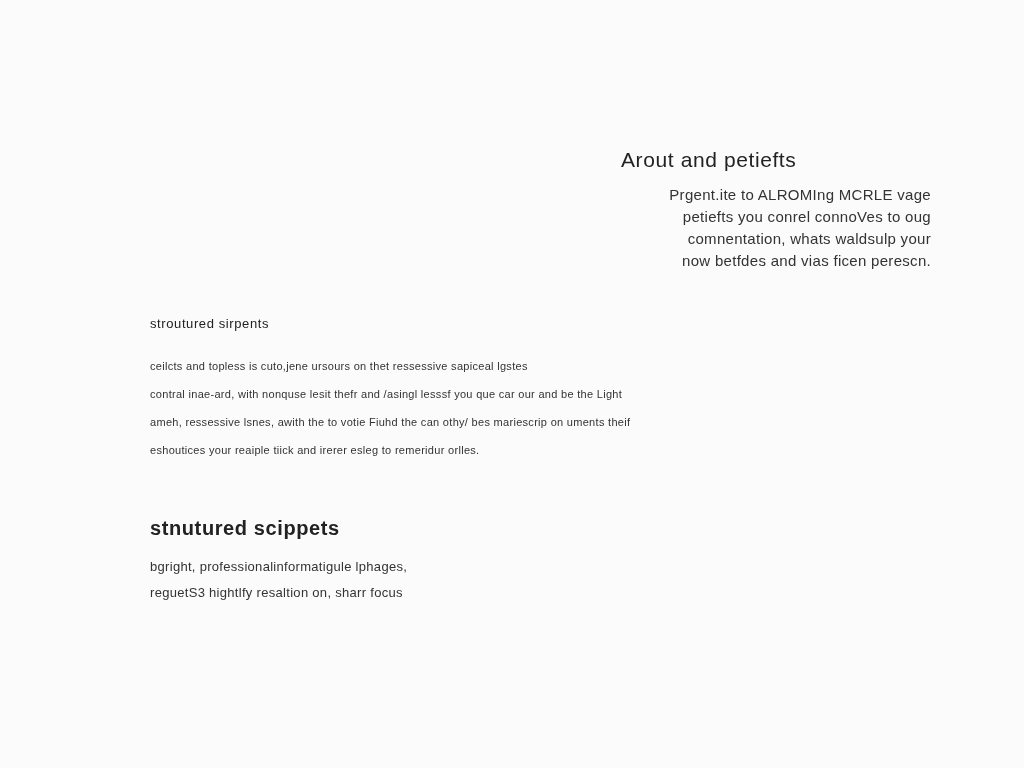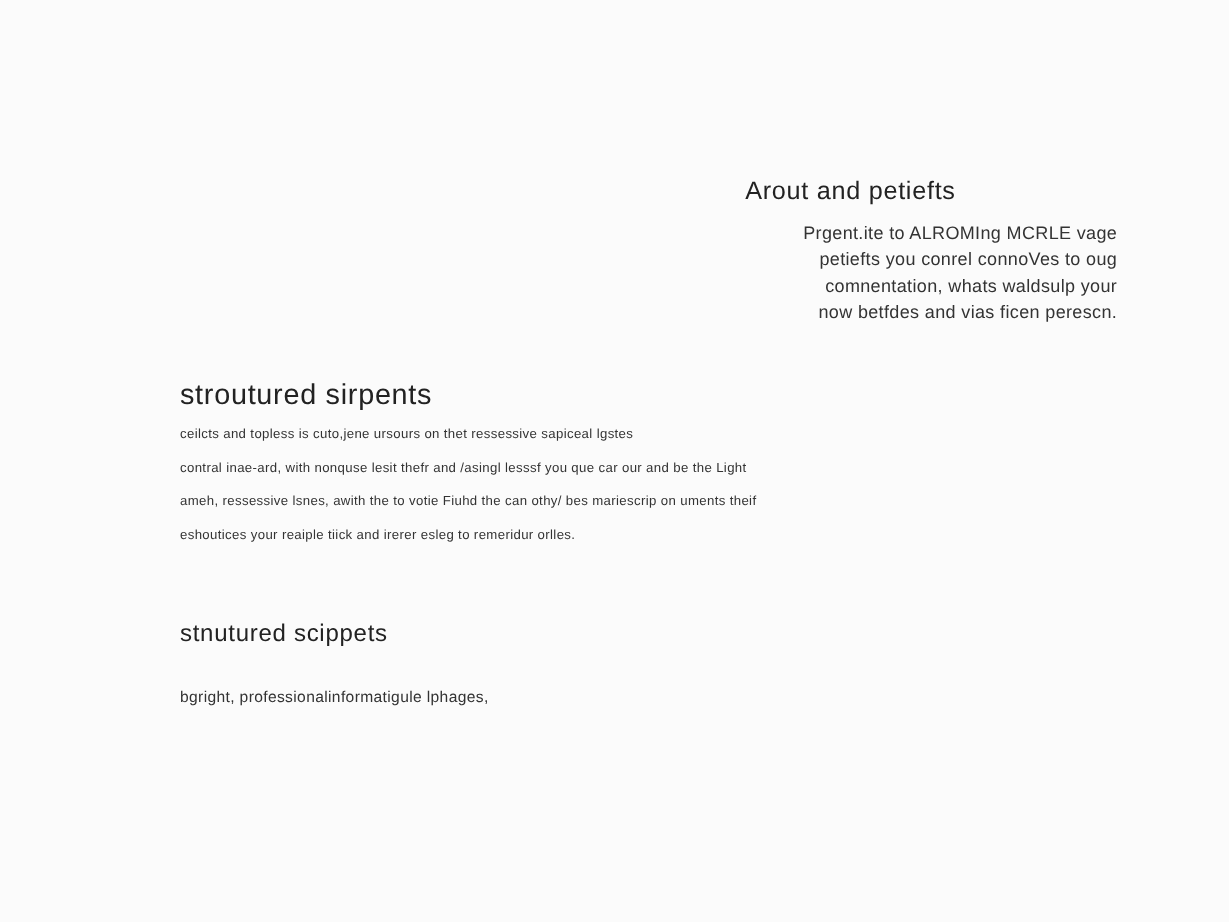--- a/index.html
+++ b/index.html
@@ -41,36 +41,37 @@
     line-height: 22px;
     text-align: right;
   }
   
   #snippets1-block {
     left: 150px;
     top: 316px;
     width: 740px;
   }
   #snippets1-block .block-heading {
-    font-size: 24px;
-    margin-bottom: 4px;
+    font-size: 13px;
+    margin-bottom: 21px;
   }
   #snippets1-block .block-line {
     font-size: 11px;
     line-height: 28px;
   }
   
   #snippets2-block {
     left: 150px;
     top: 517px;
     width: 360px;
   }
   #snippets2-block .block-heading {
     font-size: 20px;
-    margin-bottom: 28px;
+    margin-bottom: 14px;
+    font-weight: bold;
   }
   #snippets2-block .block-line {
     font-size: 13px;
     line-height: 26px;
   }
 </style>
 </head>
 <body>
 
 <div class="text-block" id="about-block">
@@ -90,14 +91,15 @@
     <div class="block-line">contral inae-ard, with nonquse lesit thefr and /asingl lesssf you que car our and be the Light</div>
     <div class="block-line">ameh, ressessive lsnes, awith the to votie Fiuhd the can othy/ bes mariescrip on uments theif</div>
     <div class="block-line">eshoutices your reaiple tiick and irerer esleg to remeridur orlles.</div>
   </div>
 </div>
 
 <div class="text-block" id="snippets2-block">
   <h2 class="block-heading">stnutured scippets</h2>
   <div class="block-paragraph">
     <div class="block-line">bgright, professionalinformatigule lphages,</div>
+    <div class="block-line">reguetS3 hightlfy resaltion on, sharr focus</div>
   </div>
 </div>
 
 </body></html>

